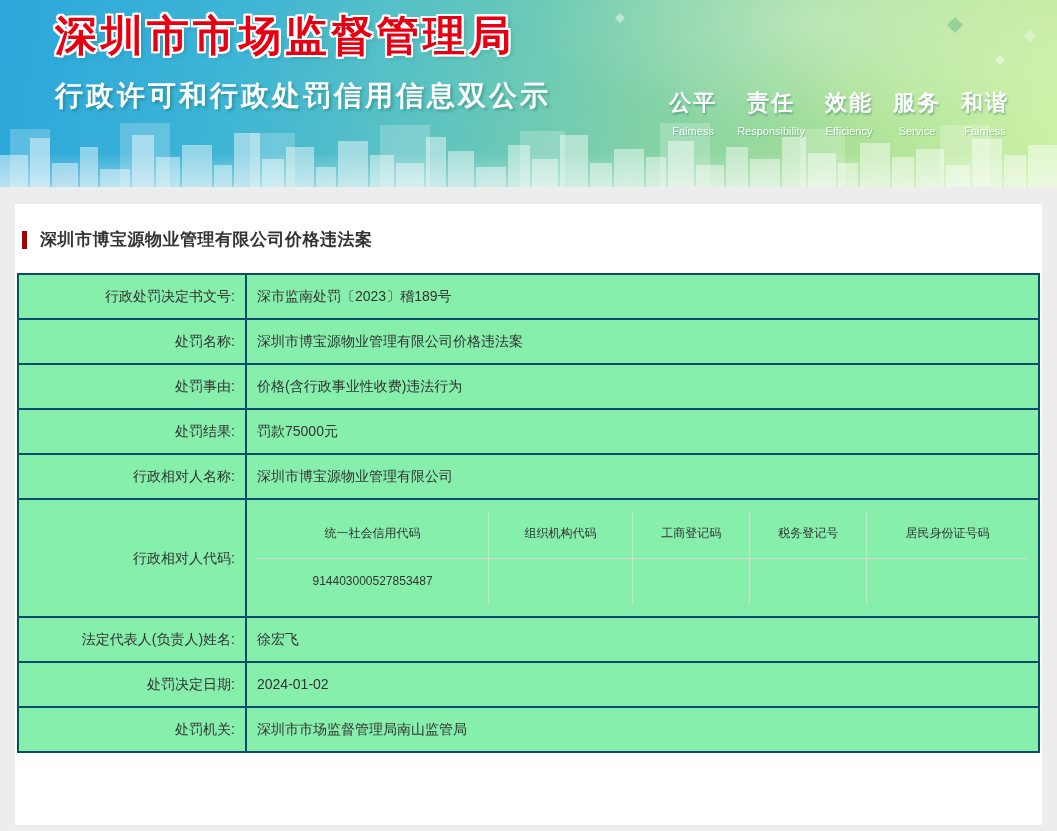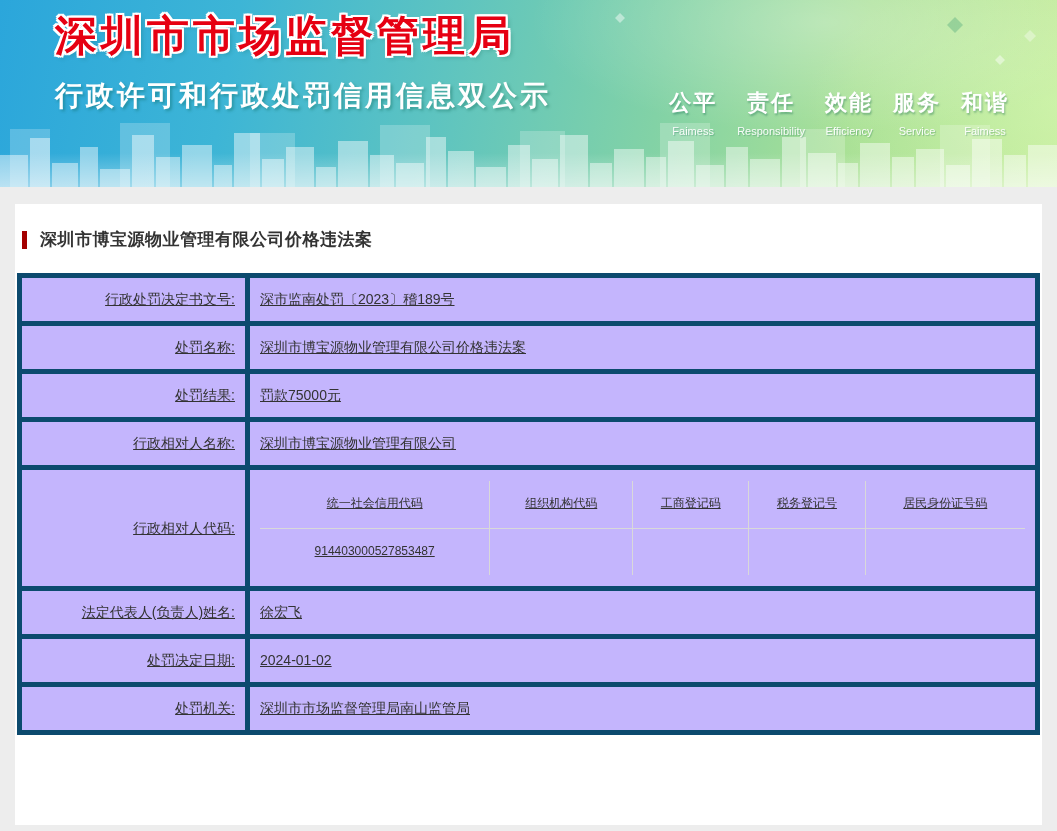--- a/index.html
+++ b/index.html
@@ -91,29 +91,28 @@
     letter-spacing: 0.5px;
   }
 
   
   table.record {
     width: 100%;
     border-collapse: collapse;
     table-layout: fixed;
   }
   table.record td {
-    border: 5px solid #0c4a6e;
+    border: 2px solid #0c4a6e;
     font-size: 14px;
     color: #333333;
     line-height: 1.5;
     padding: 11px 10px;
     word-break: break-all;
     vertical-align: middle;
-    background: #c4b5fd;
-    text-decoration: underline;
+    background: #86efac;
   }
   td.label {
     width: 228px;
     text-align: right;
     padding-right: 8px;
   }
   td.value { text-align: left; }
 
   td.codes-cell { padding: 0; }
   .codes-grid {
@@ -240,20 +239,24 @@
     <tbody>
       <tr>
         <td class="label">行政处罚决定书文号:</td>
         <td class="value">深市监南处罚〔2023〕稽189号</td>
       </tr>
       <tr>
         <td class="label">处罚名称:</td>
         <td class="value">深圳市博宝源物业管理有限公司价格违法案</td>
       </tr>
       <tr>
+        <td class="label">处罚事由:</td>
+        <td class="value">价格(含行政事业性收费)违法行为</td>
+      </tr>
+      <tr>
         <td class="label">处罚结果:</td>
         <td class="value">罚款75000元</td>
       </tr>
       <tr>
         <td class="label">行政相对人名称:</td>
         <td class="value">深圳市博宝源物业管理有限公司</td>
       </tr>
       <tr>
         <td class="label">行政相对人代码:</td>
         <td class="value codes-cell">

